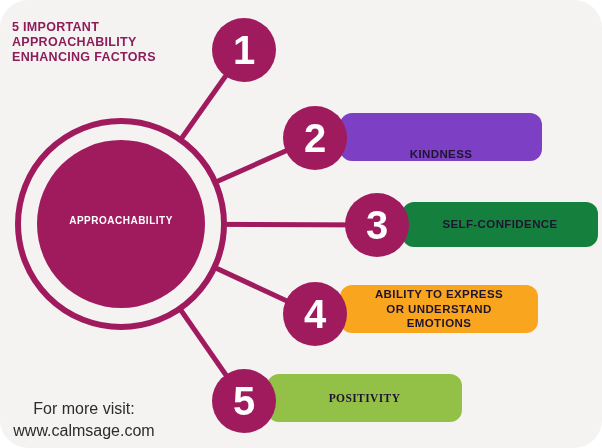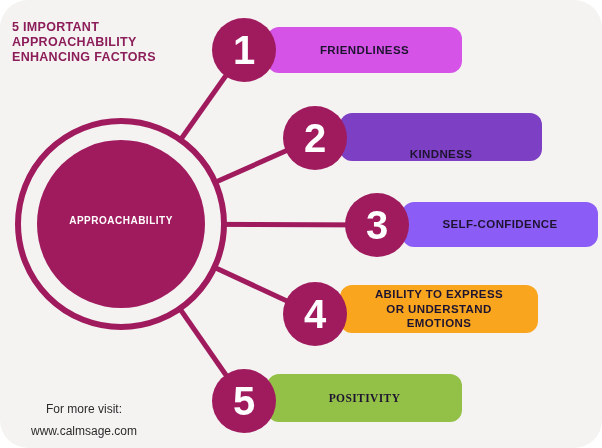--- a/index.html
+++ b/index.html
@@ -45,21 +45,21 @@
     font-size:40px;font-weight:bold;
   }
   .num-1{left:212px;top:18px;}
   .num-2{left:283px;top:106px;}
   .num-3{left:345px;top:193px;}
   .num-4{left:283px;top:282px;}
   .num-5{left:212px;top:369px;}
   .footer{
     position:absolute;left:0px;top:398px;width:168px;
     text-align:center;
-    font-size:12px;line-height:22px;
+    font-size:16px;line-height:22px;
     z-index:3;
   }
   .footer span{display:block;}
 </style>
 </head>
 <body>
 
 <div class="stage" style="background: rgb(244, 243, 242);">
 
   <svg class="links" viewBox="0 0 602 448">
@@ -69,31 +69,28 @@
     <line x1="121" y1="224" x2="315" y2="314" stroke-width="5" style="stroke: rgb(160, 27, 94);"></line>
     <line x1="121" y1="224" x2="244" y2="401" stroke-width="5" style="stroke: rgb(160, 27, 94);"></line>
     <circle cx="121" cy="224" r="103" stroke-width="6" style="stroke: rgb(160, 27, 94); fill: rgb(244, 243, 242);"></circle>
     <circle cx="121" cy="224" r="84" style="fill: rgb(160, 27, 94);"></circle>
   </svg>
 
   <h1 class="title" style="color: rgb(140, 29, 89);">5 IMPORTANT APPROACHABILITY ENHANCING FACTORS</h1>
 
   <div class="center-label" style="color: rgb(255, 255, 255);">APPROACHABILITY</div>
 
-  <div class="bar bar-1" style="background: rgb(213, 83, 230); color: rgb(30, 20, 48);">
-    <span class="bar-text">FRIENDLINESS</span>
-  </div>
   <div class="num num-1" style="background: rgb(160, 27, 94); color: rgb(255, 255, 255);">1</div>
 
   <div class="bar bar-2" style="background: rgb(125, 63, 196); color: rgb(30, 20, 48);">
     <span class="bar-text">KINDNESS</span>
   </div>
   <div class="num num-2" style="background: rgb(160, 27, 94); color: rgb(255, 255, 255);">2</div>
 
-  <div class="bar bar-3" style="background: #8b5cf6; color: rgb(30, 20, 48);">
+  <div class="bar bar-3" style="background: #15803d; color: rgb(30, 20, 48);">
     <span class="bar-text">SELF-CONFIDENCE</span>
   </div>
   <div class="num num-3" style="background: rgb(160, 27, 94); color: rgb(255, 255, 255);">3</div>
 
   <div class="bar bar-4" style="background: rgb(249, 165, 29); color: rgb(30, 20, 48);">
     <span class="bar-text">ABILITY TO EXPRESS OR UNDERSTAND EMOTIONS</span>
   </div>
   <div class="num num-4" style="background: rgb(160, 27, 94); color: rgb(255, 255, 255);">4</div>
 
   <div class="bar bar-5" style="background: rgb(147, 192, 70); color: rgb(30, 20, 48);">

